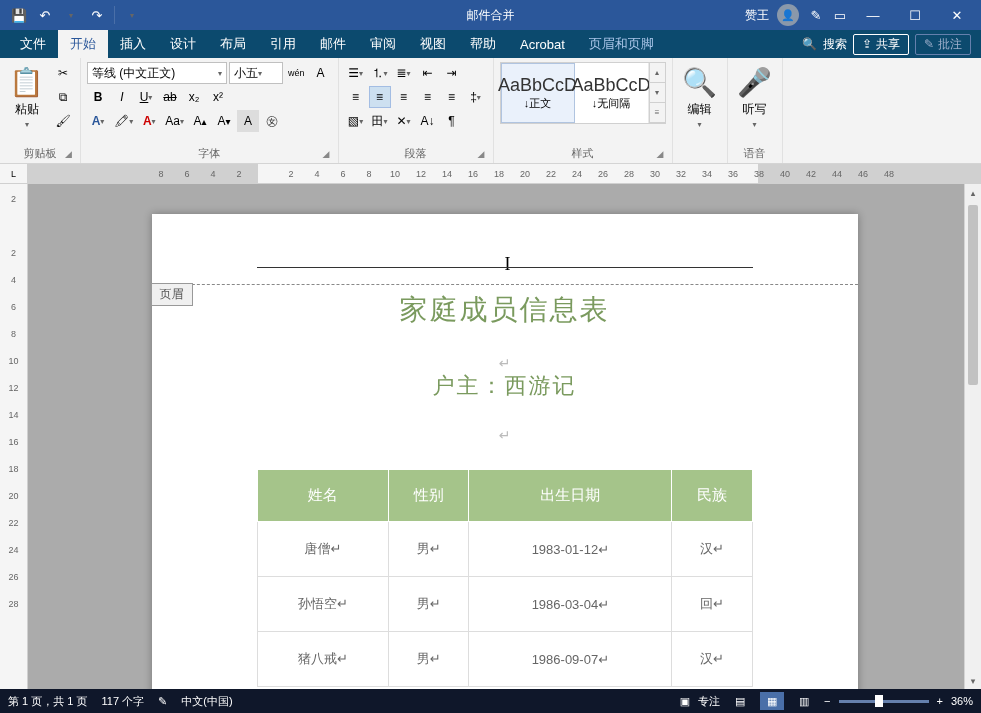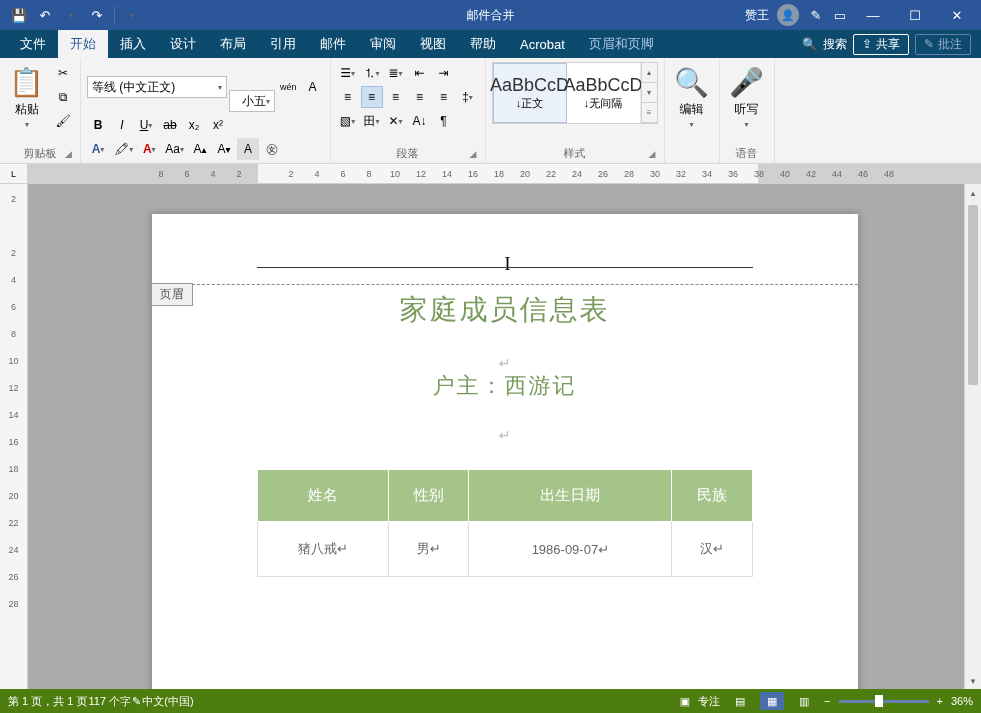--- a/index.html
+++ b/index.html
@@ -24,21 +24,21 @@
 .rgroup-label { text-align: center; font-size: 11px; color: #666; padding-top: 2px; position: relative; }
 .launcher { position: absolute; right: 2px; bottom: 2px; font-size: 9px; color: #888; cursor: pointer; }
 .vstack { display: flex; flex-direction: column; gap: 2px; }
 .hstack { display: flex; align-items: center; gap: 2px; }
 .rbtn { min-width: 22px; height: 22px; display: flex; align-items: center; justify-content: center; font-size: 12px; border: 1px solid transparent; cursor: pointer; padding: 0 2px; }
 .rbtn.sel { background: #cde0f0; border-color: #a3bde3; }
 .big-btn { display: flex; flex-direction: column; align-items: center; justify-content: center; width: 42px; height: 70px; cursor: pointer; font-size: 12px; gap: 2px; }
 .big-btn .icon { font-size: 28px; }
 .font-sel { border: 1px solid #c0c0c0; background: #fff; height: 22px; font-size: 12px; padding: 0 4px; display: flex; align-items: center; }
 .font-name { width: 140px; justify-content: space-between; }
-.font-size { width: 46px; justify-content: flex-end; margin-top: 28px; }
+.font-size { width: 54px; justify-content: flex-start; }
 .style-gal { display: flex; border: 1px solid #d0d0d0; }
 .style-item { width: 74px; height: 60px; border-right: 1px solid #e8e8e8; display: flex; flex-direction: column; align-items: center; justify-content: center; font-size: 11px; cursor: pointer; background: #fff; }
 .style-item.sel { border: 1px solid #b0c4e0; background: #eaf1fb; }
 .style-prev { font-size: 18px; color: #333; }
 .style-prev.big { font-size: 28px; font-weight: bold; }
 .gal-handle { width: 16px; display: flex; flex-direction: column; border-left: 1px solid #d0d0d0; }
 .gal-handle div { flex: 1; border-bottom: 1px solid #d0d0d0; display: flex; align-items: center; justify-content: center; font-size: 8px; color: #666; cursor: pointer; }
 .ruler-area { height: 20px; background: #fff; display: flex; }
 .ruler-corner { width: 28px; border-right: 1px solid #d0d0d0; border-bottom: 1px solid #d0d0d0; display: flex; align-items: center; justify-content: center; font-size: 9px; background: #f5f5f5; }
 .hruler { flex: 1; border-bottom: 1px solid #d0d0d0; position: relative; font-size: 9px; color: #666; background: #f5f5f5; overflow: hidden; }
@@ -56,21 +56,21 @@
 .doc-body { padding: 0 105px; text-align: center; }
 .doc-title { font-size: 28px; color: #7a9a5e; letter-spacing: 2px; margin-top: 6px; }
 .doc-sub { font-size: 22px; color: #7a9a5e; letter-spacing: 2px; }
 .pmark { font-size: 14px; color: #bbb; margin-top: 26px; }
 .tbl { width: 100%; border-collapse: collapse; margin-top: 26px; }
 .tbl th { background: #a5c48a; color: #fff; font-weight: normal; padding: 16px 0; border: 1px solid #fff; font-size: 15px; }
 .tbl td { border: 1px solid #ddd; padding: 18px 0; font-size: 13px; color: #666; }
 .scrollbar-v { position: absolute; right: 0; top: 0; bottom: 0; width: 17px; background: #f0f0f0; border-left: 1px solid #d4d4d4; }
 .scroll-arrow { height: 17px; display: flex; align-items: center; justify-content: center; font-size: 9px; color: #666; cursor: pointer; }
 .scroll-thumb { background: #c2c2c2; margin: 0 3px; border-radius: 2px; }
-.statusbar { height: 24px; background: #4d7c0f; color: #fff; display: flex; align-items: center; font-size: 11px; padding: 0 8px; gap: 1px; }
+.statusbar { height: 24px; background: #0f172a; color: #fff; display: flex; align-items: center; font-size: 11px; padding: 0 8px; gap: 14px; }
 .status-right { margin-left: auto; display: flex; align-items: center; gap: 8px; }
 .view-btn { width: 24px; height: 18px; display: flex; align-items: center; justify-content: center; cursor: pointer; }
 .view-btn.active { background: #4a6fa8; }
 .zoom-track { width: 90px; height: 3px; background: #6580ad; position: relative; }
 .zoom-thumb { position: absolute; width: 8px; height: 12px; background: #fff; top: -5px; left: 36px; }
 .chevron { font-size: 8px; color: #666; }
 </style>
 </head>
 <body>
 
@@ -348,20 +348,32 @@
           <tbody>
               <tr>
             <th>姓名</th>
             <th>性别</th>
             <th>出生日期</th>
             <th>民族</th>
           </tr>
           </tbody>
             <tbody id="tbody">
               <tr>
+                <td>唐僧↵</td>
+                <td>男↵</td>
+                <td>1983-01-12↵</td>
+                <td>汉↵</td>
+              </tr>
+              <tr>
+                <td>孙悟空↵</td>
+                <td>男↵</td>
+                <td>1986-03-04↵</td>
+                <td>回↵</td>
+              </tr>
+              <tr>
                 <td>猪八戒↵</td>
                 <td>男↵</td>
                 <td>1986-09-07↵</td>
                 <td>汉↵</td>
               </tr>
             </tbody>
         </table>
       </div>
     </div>
   </div>

